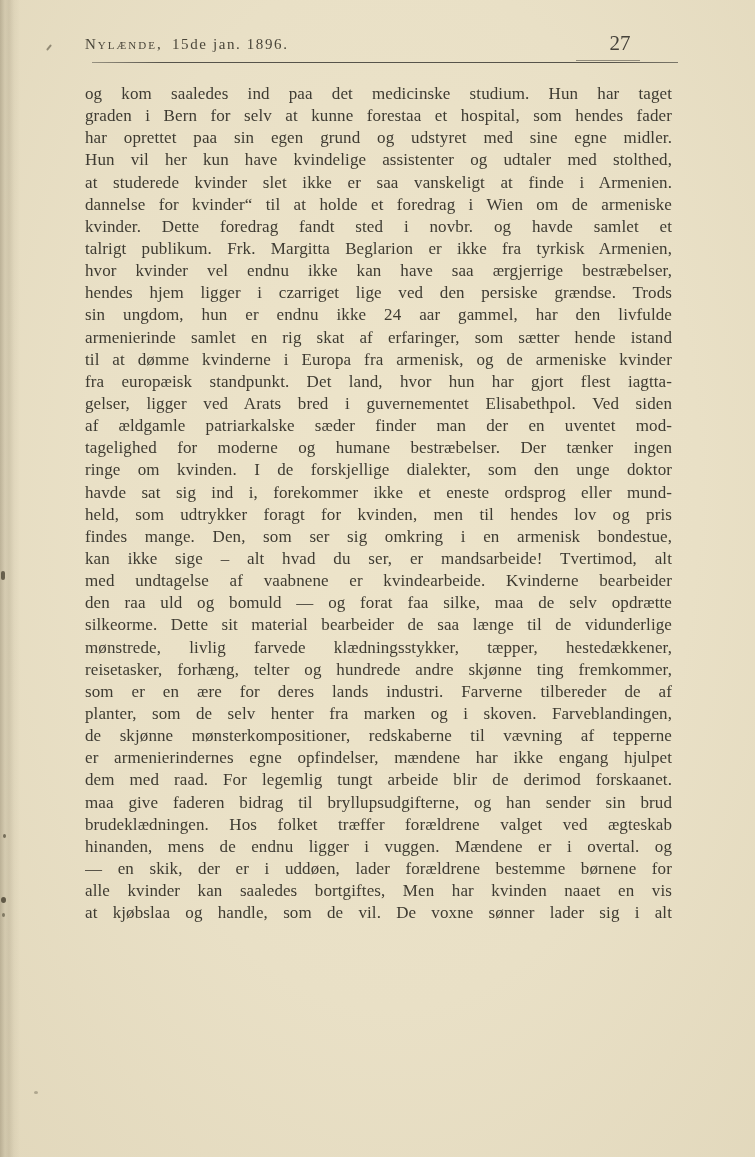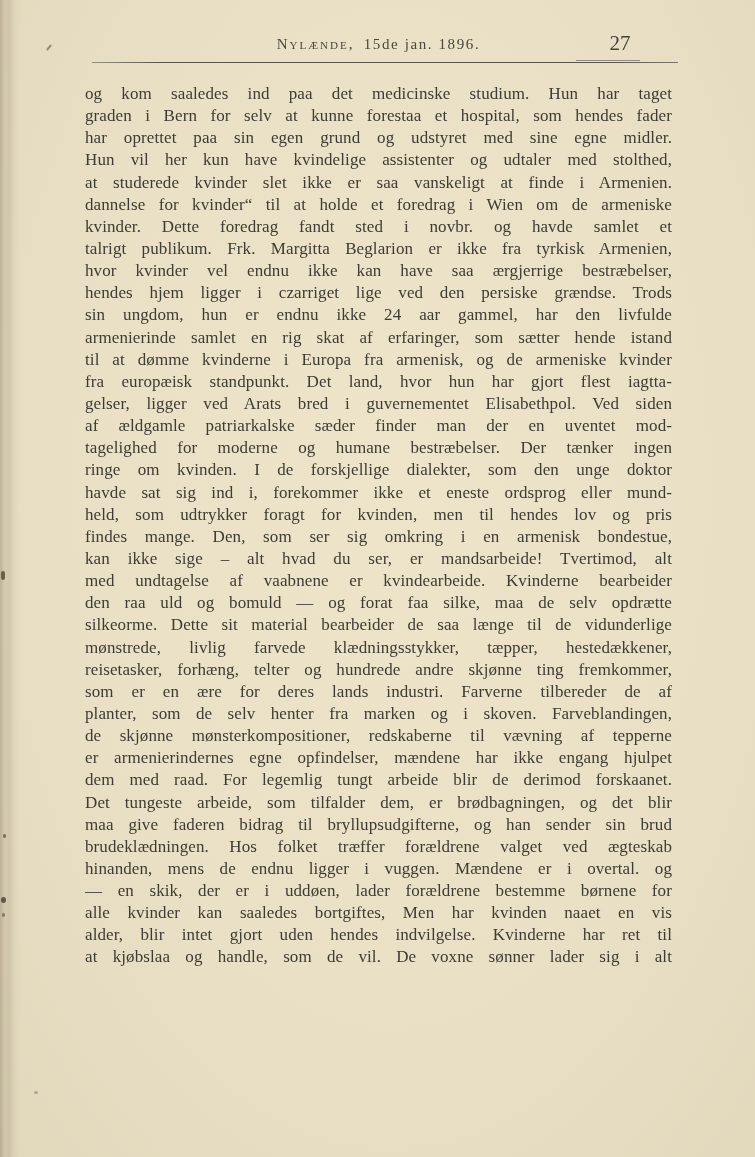--- a/index.html
+++ b/index.html
@@ -31,21 +31,20 @@
       rgba(92,80,56,0.16) 45%,
       rgba(92,80,56,0.05) 70%,
       rgba(92,80,56,0) 100%);
     pointer-events: none;
   }
   .header-center {
     position: absolute;
     top: 36px;
     left: 85px;
     width: 587px;
-    text-align: center;
     font-size: 15px;
     letter-spacing: 1.6px;
     color: #4a463a;
     white-space: nowrap;
     font-family: Liberation Serif, serif;
   }
   .journal { font-variant: small-caps; letter-spacing: 2px; }
   .date { margin-left: 4px; }
   .pagenum {
     position: absolute;
@@ -155,22 +154,20 @@
       <div class="text-line">med undtagelse af vaabnene er kvindearbeide.  Kvinderne bearbeider</div>
       <div class="text-line">den raa uld og bomuld — og forat faa silke, maa de selv opdrætte</div>
       <div class="text-line">silkeorme.  Dette sit material bearbeider de saa længe til de vidunderlige</div>
       <div class="text-line">mønstrede, livlig farvede klædningsstykker, tæpper, hestedækkener,</div>
       <div class="text-line">reisetasker, forhæng, telter og hundrede andre skjønne ting fremkommer,</div>
       <div class="text-line">som er en ære for deres lands industri.  Farverne tilbereder de af</div>
       <div class="text-line">planter, som de selv henter fra marken og i skoven.  Farveblandingen,</div>
       <div class="text-line">de skjønne mønsterkompositioner, redskaberne til vævning af tepperne</div>
       <div class="text-line">er armenierindernes egne opfindelser, mændene har ikke engang hjulpet</div>
       <div class="text-line">dem med raad.  For legemlig tungt arbeide blir de derimod forskaanet.</div>
-      <div class="text-line">Det tungeste arbeide, som tilfalder dem, er brødbagningen, og det blir</div>
       <div class="text-line">maa give faderen bidrag til bryllupsudgifterne, og han sender sin brud</div>
       <div class="text-line">brudeklædningen.  Hos folket træffer forældrene valget ved ægteskab</div>
       <div class="text-line">hinanden, mens de endnu ligger i vuggen.  Mændene er i overtal. og</div>
       <div class="text-line">— en skik, der er i uddøen, lader forældrene bestemme børnene for</div>
       <div class="text-line">alle kvinder kan saaledes bortgiftes,  Men har kvinden naaet en vis</div>
-      <div class="text-line">alder, blir intet gjort uden hendes indvilgelse.  Kvinderne har ret til</div>
       <div class="text-line">at kjøbslaa og handle, som de vil.  De voxne sønner lader sig i alt</div>
     </div>
 </div>
 
 </body></html>

